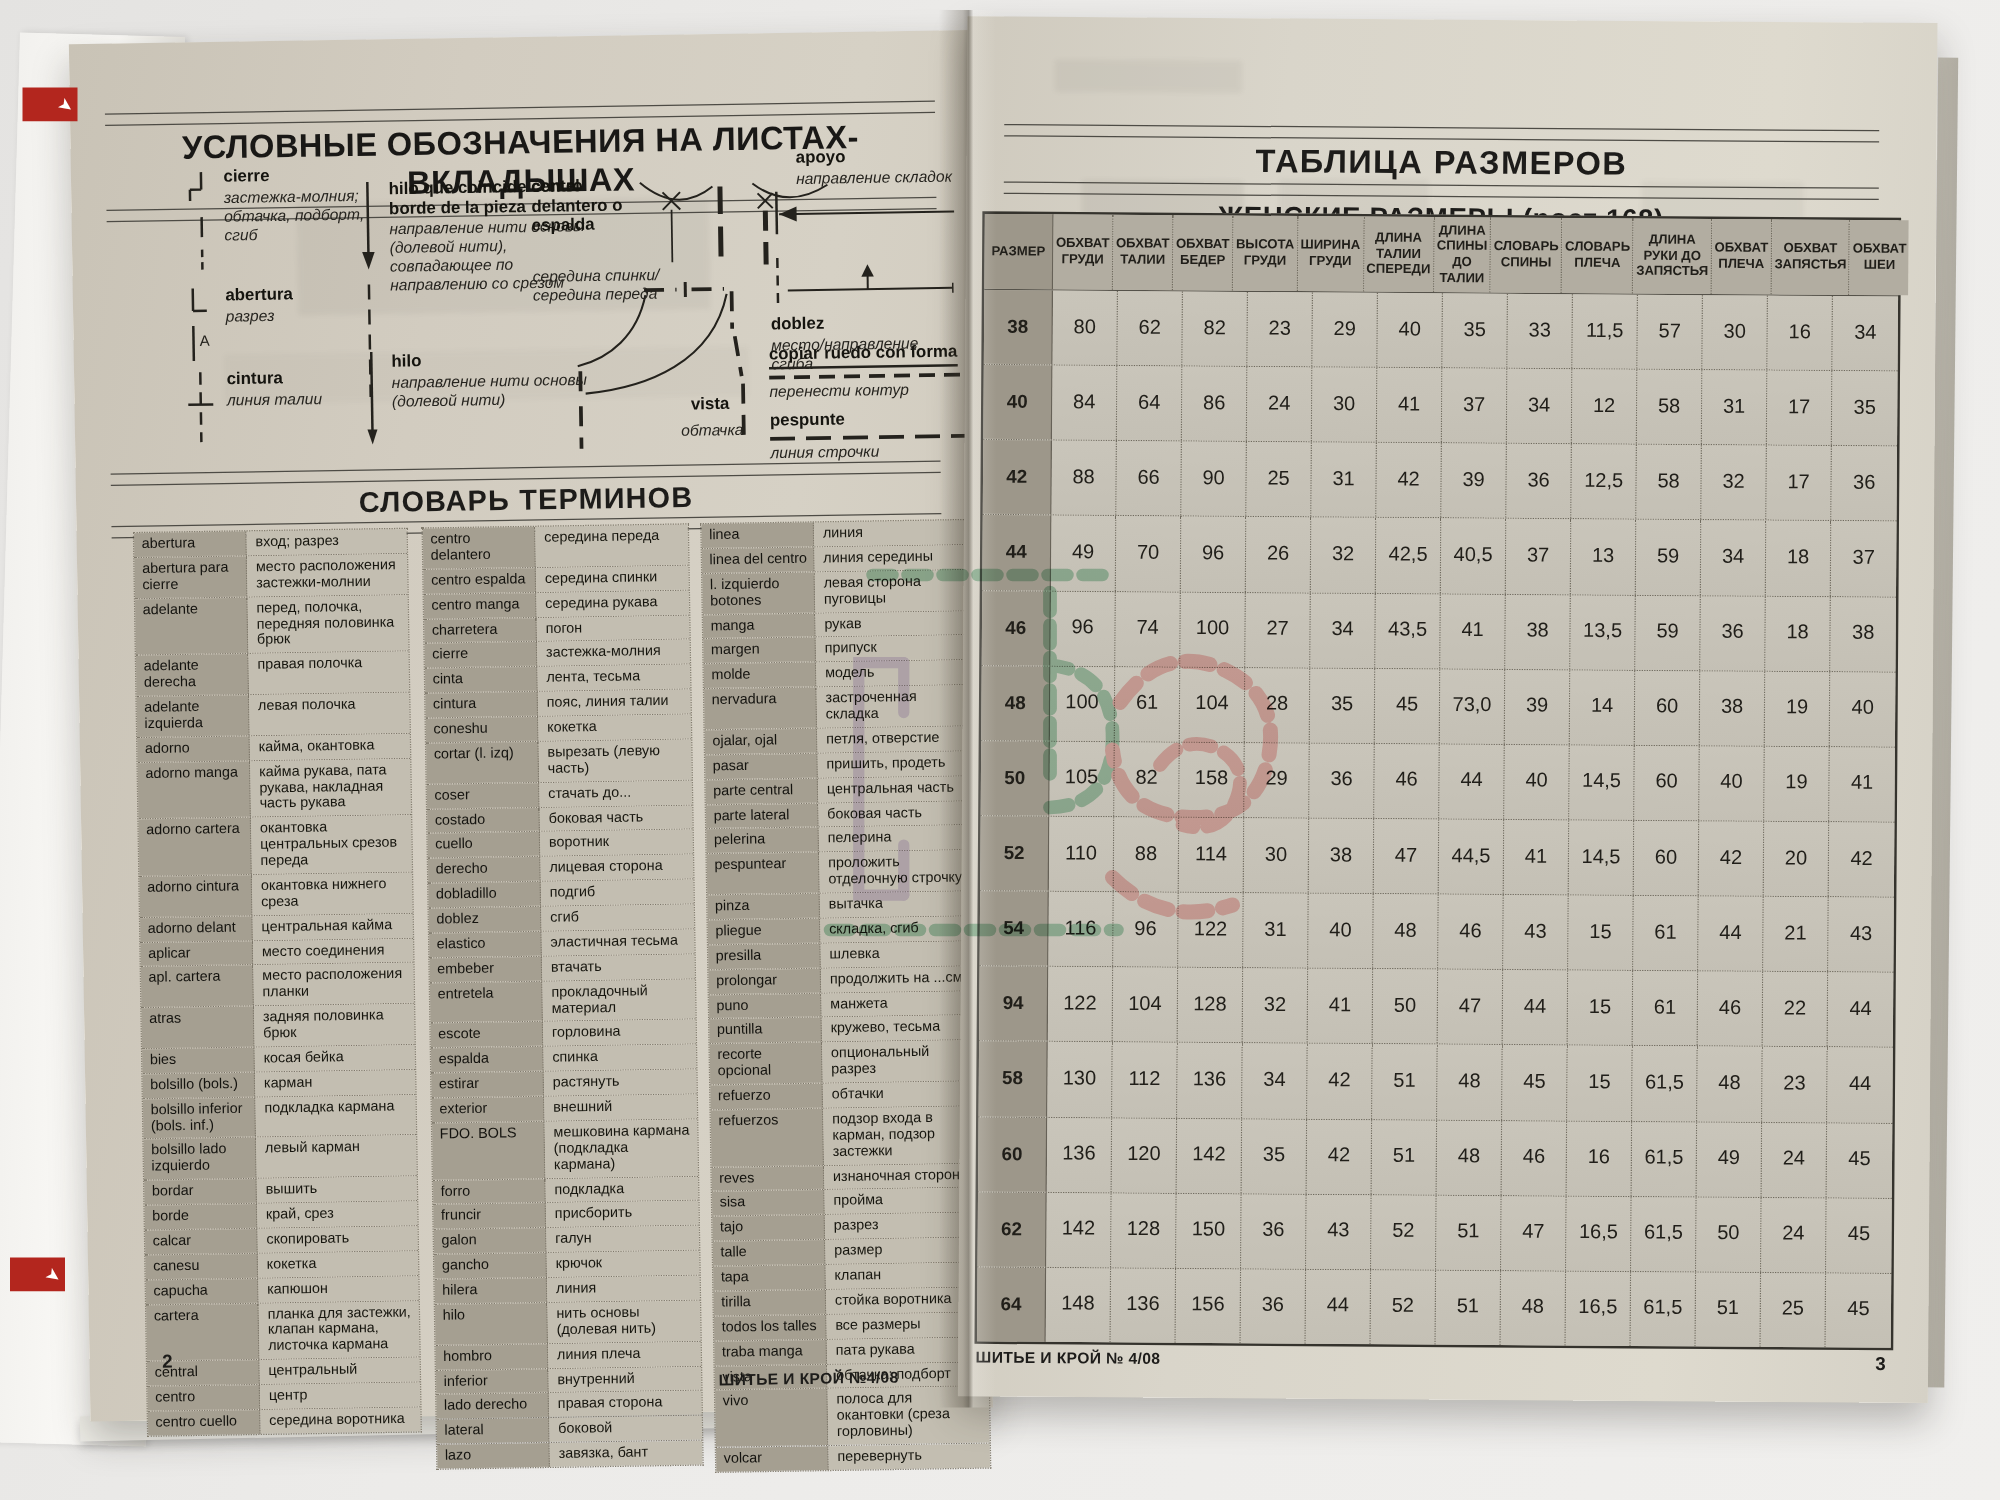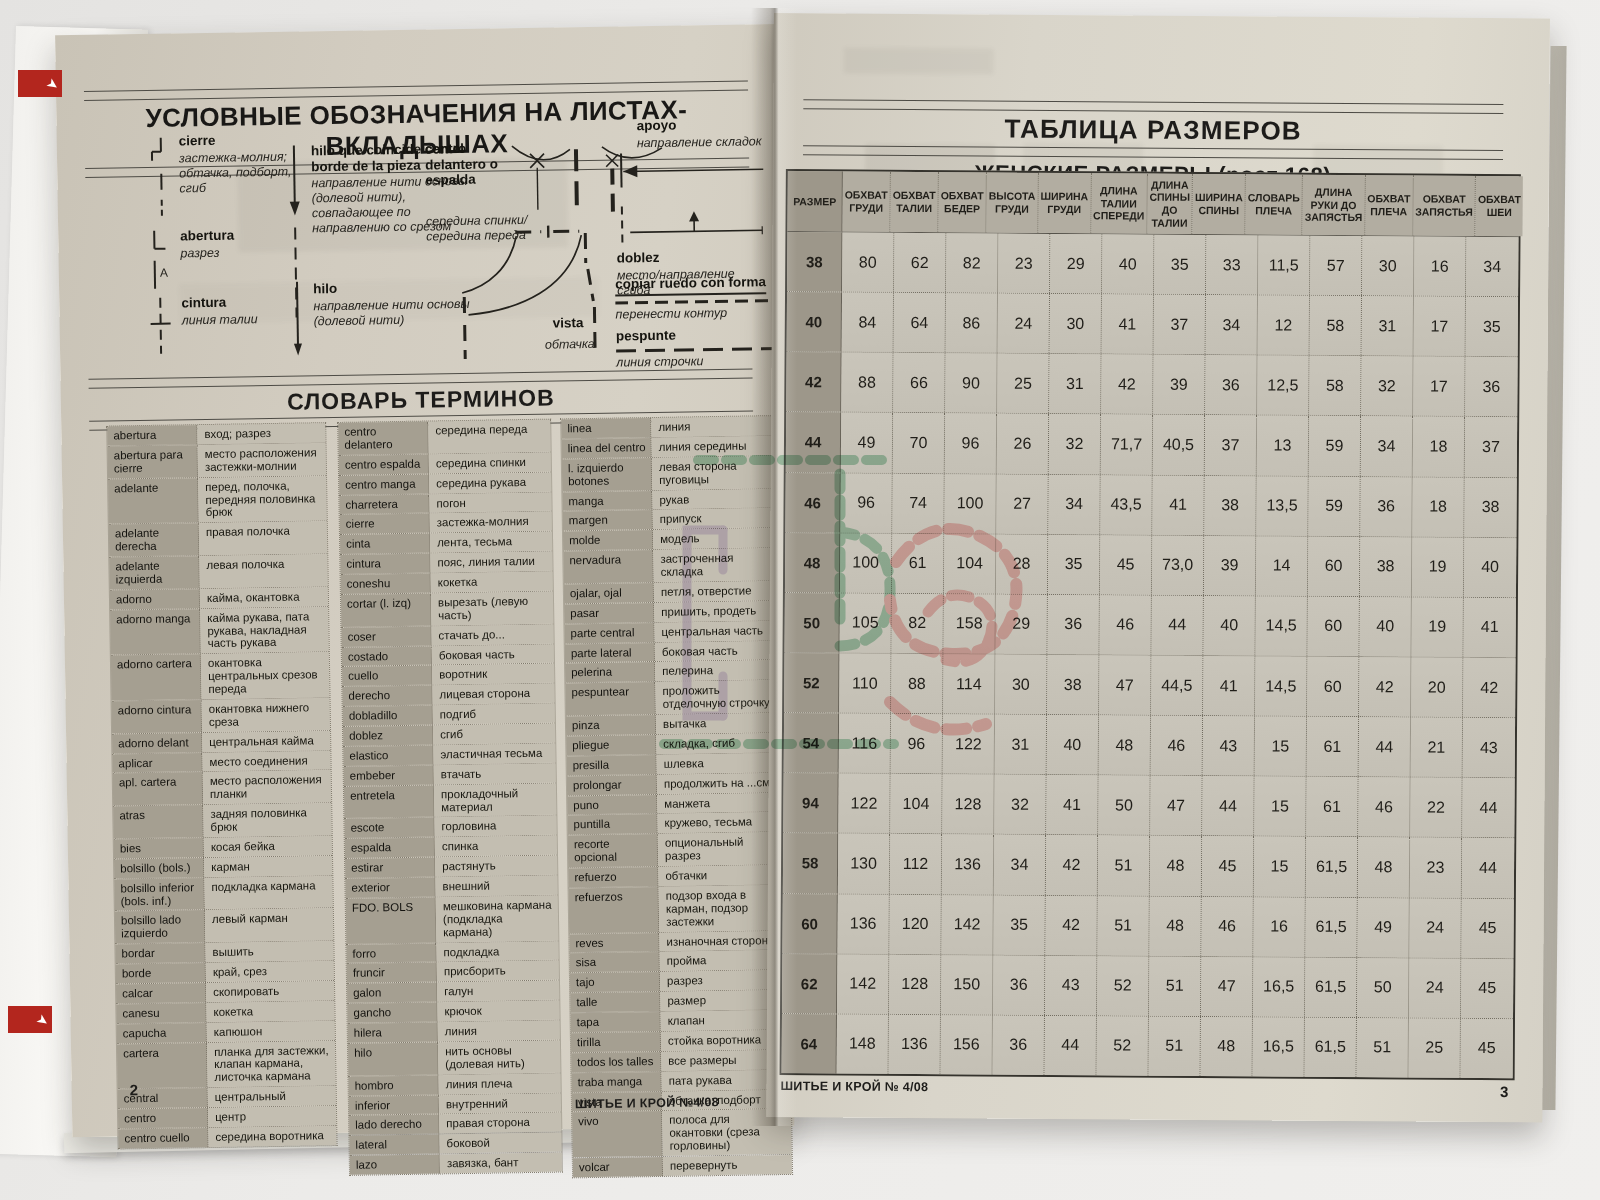--- a/index.html
+++ b/index.html
@@ -612,21 +612,21 @@
       <div class="size-table">
           <div class="t-row t-head">
             <div class="t-cell h-cell s-col">РАЗМЕР</div>
             <div class="t-cell h-cell">ОБХВАТ ГРУДИ</div>
             <div class="t-cell h-cell">ОБХВАТ ТАЛИИ</div>
             <div class="t-cell h-cell">ОБХВАТ БЕДЕР</div>
             <div class="t-cell h-cell">ВЫСОТА ГРУДИ</div>
             <div class="t-cell h-cell">ШИРИНА ГРУДИ</div>
             <div class="t-cell h-cell">ДЛИНА ТАЛИИ СПЕРЕДИ</div>
             <div class="t-cell h-cell">ДЛИНА СПИНЫ ДО ТАЛИИ</div>
-            <div class="t-cell h-cell">ШИРИНА СПИНЫ</div>
+            <div class="t-cell h-cell">СЛОВАРЬ СПИНЫ</div>
             <div class="t-cell h-cell">СЛОВАРЬ ПЛЕЧА</div>
             <div class="t-cell h-cell">ДЛИНА РУКИ ДО ЗАПЯСТЬЯ</div>
             <div class="t-cell h-cell">ОБХВАТ ПЛЕЧА</div>
             <div class="t-cell h-cell">ОБХВАТ ЗАПЯСТЬЯ</div>
             <div class="t-cell h-cell">ОБХВАТ ШЕИ</div>
           </div>
           <div class="t-row">
             <div class="t-cell s-col d-size">38</div>
             <div class="t-cell">80</div>
             <div class="t-cell">62</div>
@@ -674,21 +674,21 @@
             <div class="t-cell">17</div>
             <div class="t-cell">36</div>
           </div>
           <div class="t-row">
             <div class="t-cell s-col d-size">44</div>
             <div class="t-cell">49</div>
             <div class="t-cell">70</div>
             <div class="t-cell">96</div>
             <div class="t-cell">26</div>
             <div class="t-cell">32</div>
-            <div class="t-cell">71,7</div>
+            <div class="t-cell">42,5</div>
             <div class="t-cell">40,5</div>
             <div class="t-cell">37</div>
             <div class="t-cell">13</div>
             <div class="t-cell">59</div>
             <div class="t-cell">34</div>
             <div class="t-cell">18</div>
             <div class="t-cell">37</div>
           </div>
           <div class="t-row">
             <div class="t-cell s-col d-size">46</div>

